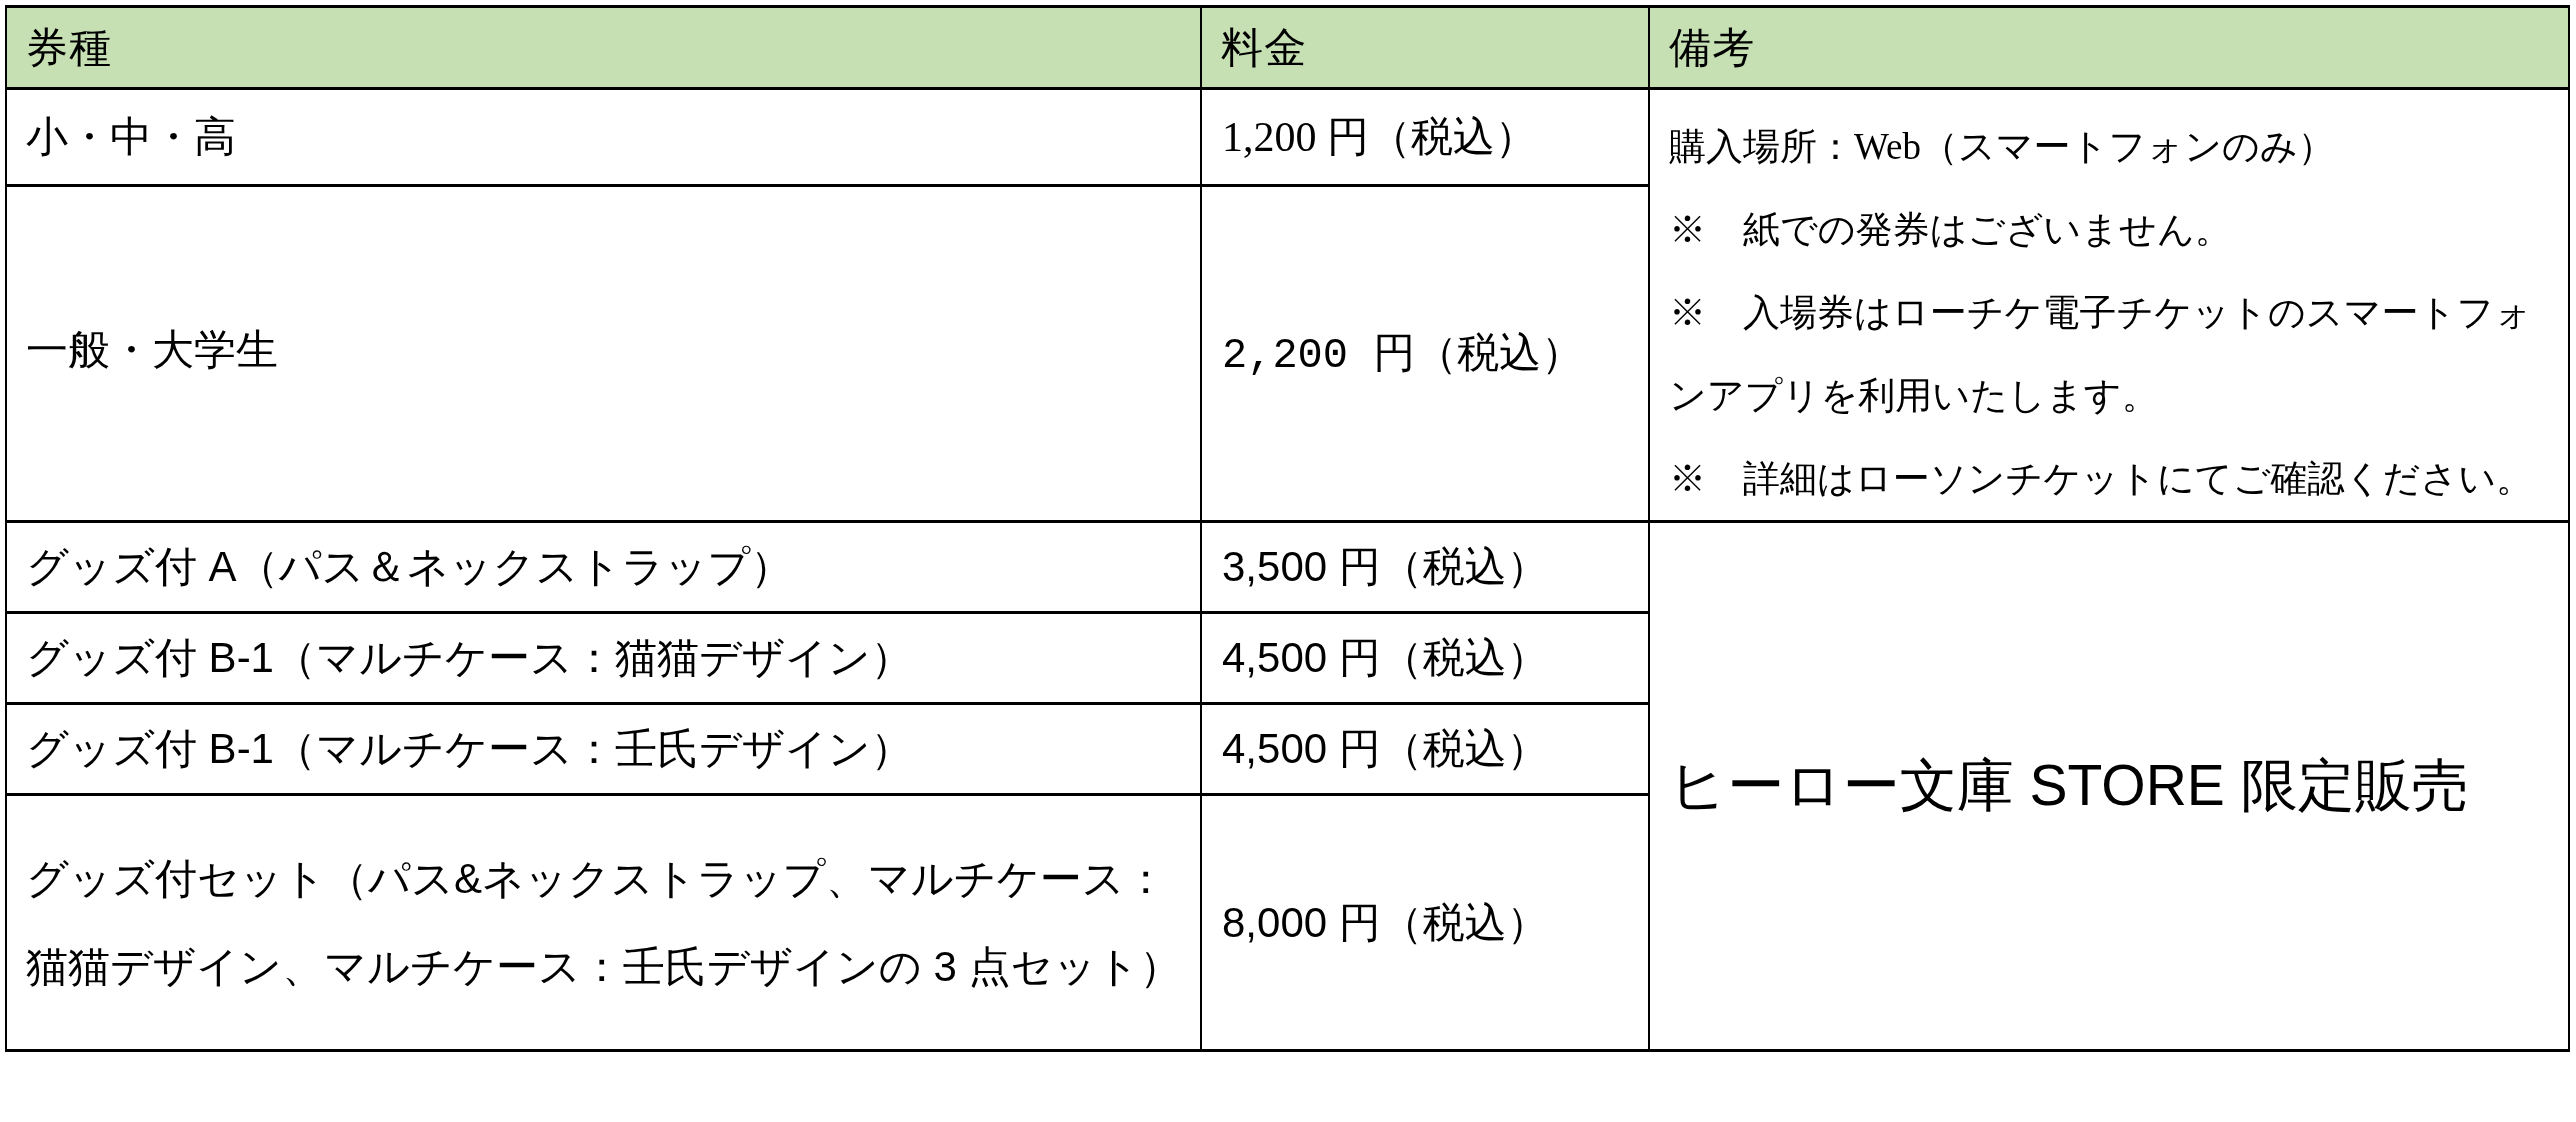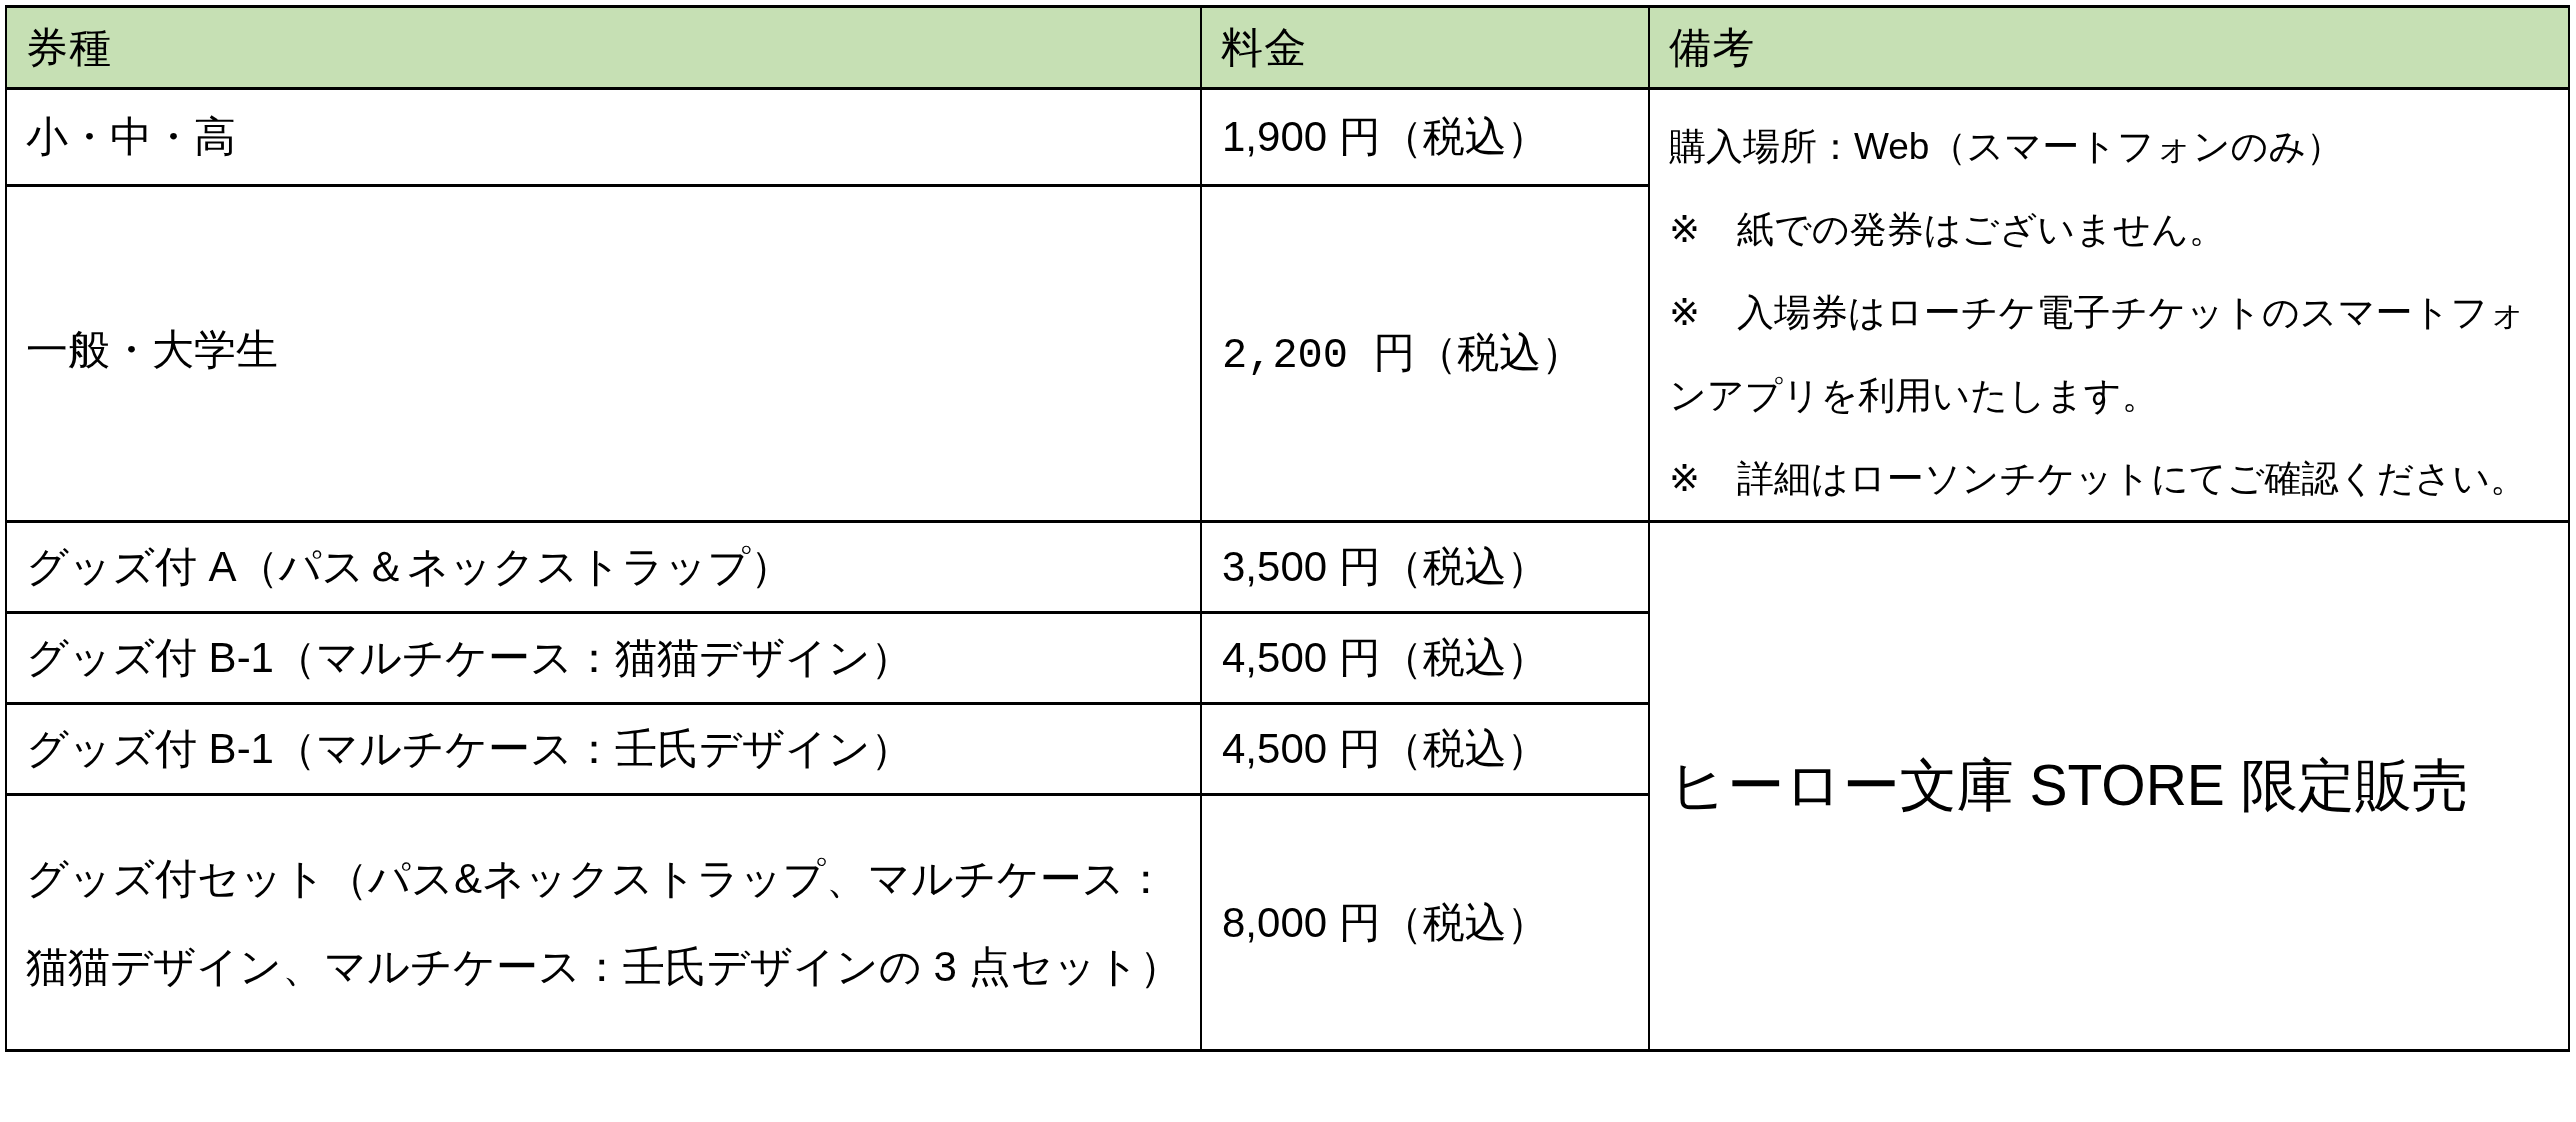--- a/index.html
+++ b/index.html
@@ -31,21 +31,21 @@
     border-left: 2.5px solid #000000;
     border-right: 2.5px solid #000000;
     border-top: 3.8px solid #000000;
     border-bottom: 3.8px solid #000000;
     box-sizing: border-box;
     vertical-align: middle;
     text-align: left;
     overflow: hidden;
   }
   tr.hrow  { height: 82px; }
-  tr.r1    { height: 95px; }
+  tr.r1    { height: 95px; font-family: Liberation Serif, serif; }
   tr.r2    { height: 331px; font-family: Liberation Mono, monospace; }
   tr.r3    { height: 85px; }
   tr.r4    { height: 87px; }
   tr.r5    { height: 86px; }
   tr.r6    { height: 256px; }
 
   th {
     background: #c6e0b4;
     font-size: 42px;
     font-weight: normal;
@@ -88,21 +88,21 @@
     </colgroup>
     <tbody>
       <tr class="hrow">
         <th>券種</th>
         <th>料金</th>
         <th>備考</th>
       </tr>
 
       <tr class="r1">
         <td class="type">小・中・高</td>
-        <td class="price">1,900 円（税込）</td>
+        <td class="price">1,200 円（税込）</td>
         <td class="notes-web" rowspan="2">
           <div class="note-line">購入場所：Web（スマートフォンのみ）</div>
           <div class="note-line">※　紙での発券はございません。</div>
           <div class="note-line">※　入場券はローチケ電子チケットのスマートフォンアプリを利用いたします。</div>
           <div class="note-line">※　詳細はローソンチケットにてご確認ください。</div>
         </td>
       </tr>
 
       <tr class="r2">
         <td class="type">一般・大学生</td>

